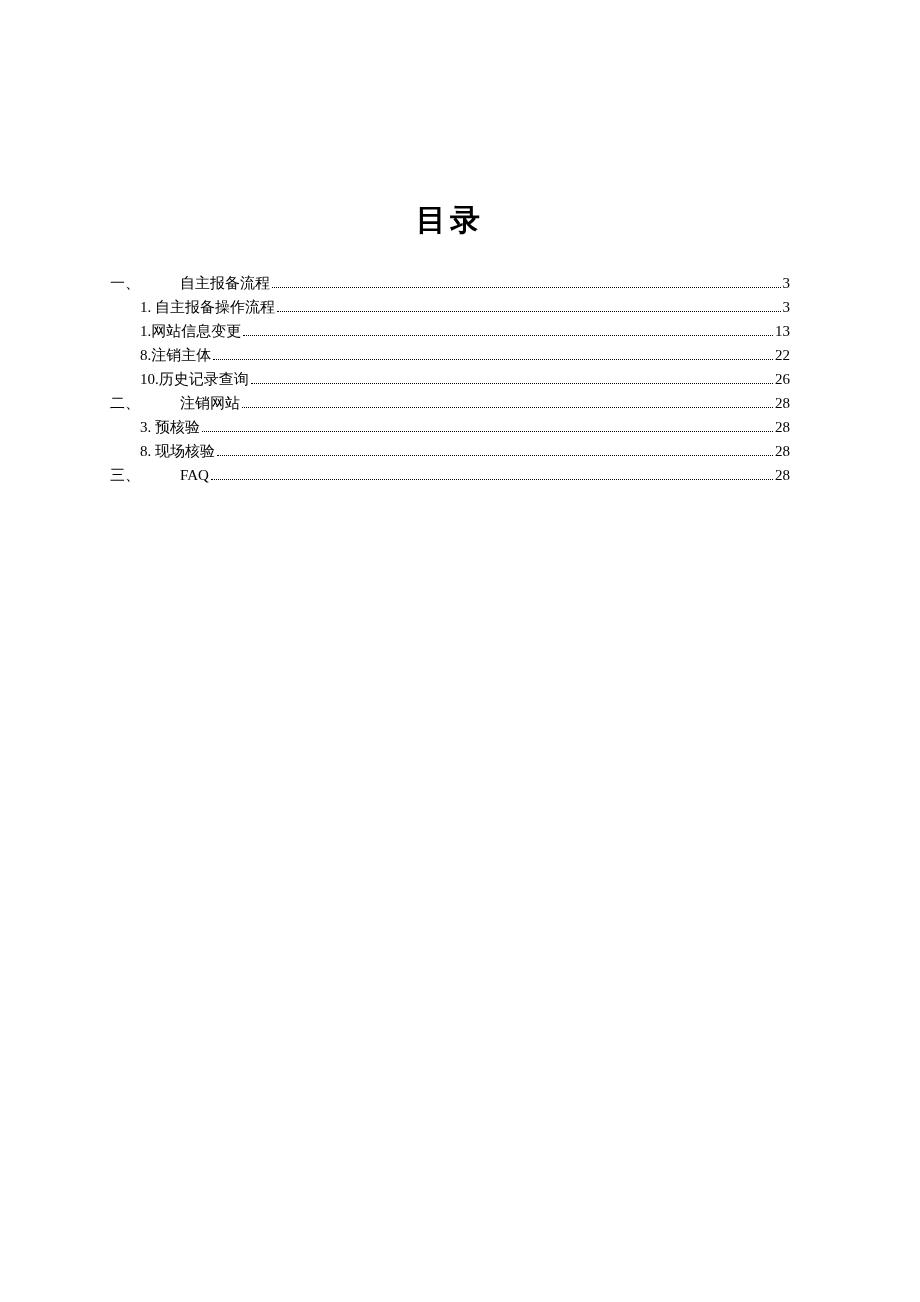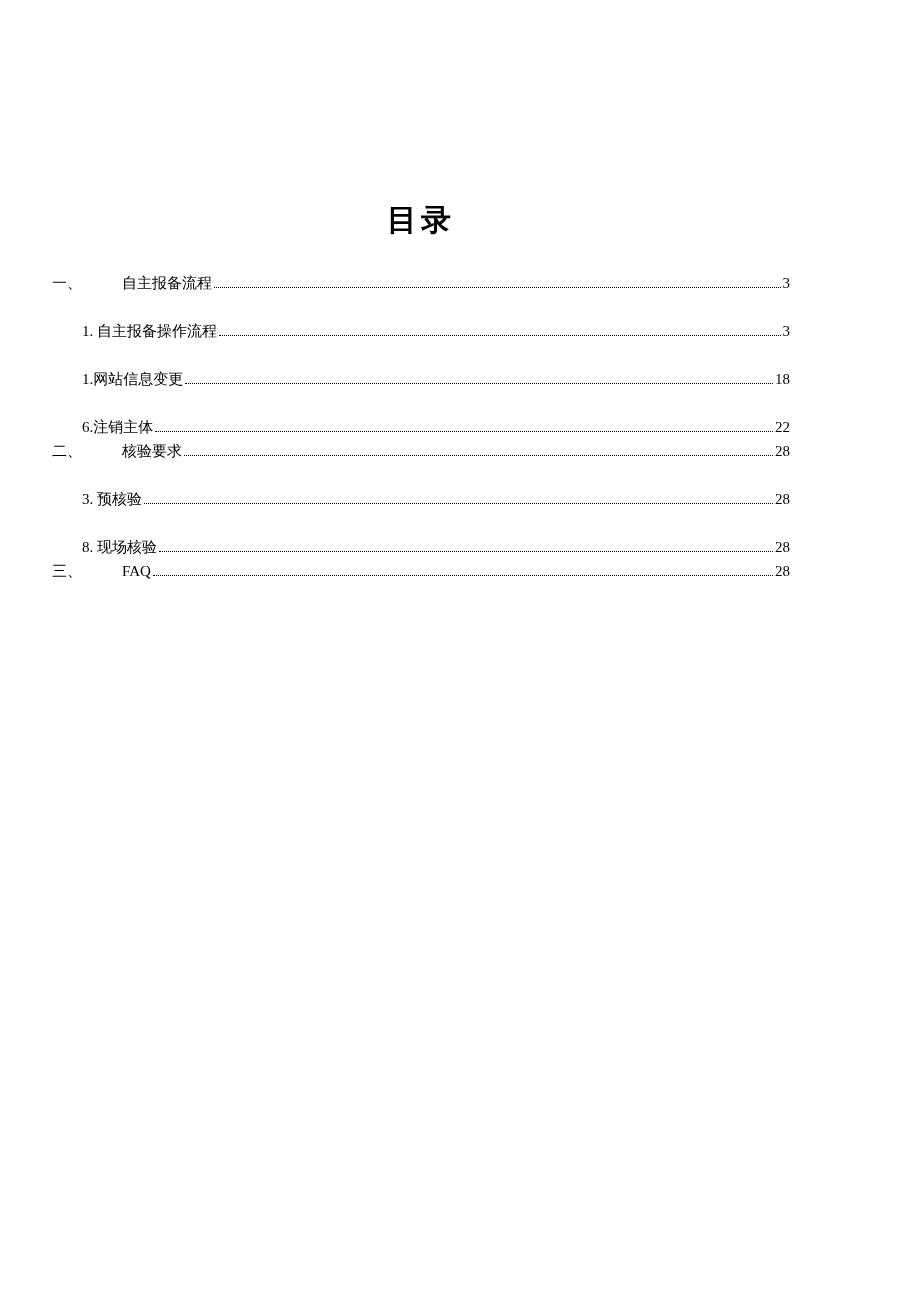--- a/index.html
+++ b/index.html
@@ -9,42 +9,41 @@
     }
     body {
       width: 920px;
       height: 1302px;
       background: #ffffff;
       font-family: "SimSun", "宋体", serif;
       color: #000000;
       position: relative;
     }
     .page {
-      padding: 200px 130px 0 52px;
+      padding: 200px 130px 0 110px;
     }
     .toc-title {
       text-align: center;
       font-size: 30px;
       font-family: "SimSun", "宋体", serif;
       margin-bottom: 30px;
       letter-spacing: 4px;
     }
     .toc-entry {
       display: flex;
       align-items: baseline;
       font-size: 15px;
       line-height: 24px;
       white-space: nowrap;
     }
     .toc-entry.level-section {
       margin-left: 0;
     }
     .toc-entry.level-sub {
       margin-left: 30px;
-      margin-top: 24px;
     }
     .toc-section-num {
       display: inline-block;
       width: 70px;
       flex-shrink: 0;
     }
     .toc-label {
       flex-shrink: 0;
     }
     .toc-dots {
@@ -70,30 +69,35 @@
         <span class="toc-page">3</span>
       </div>
       <div class="toc-entry level-sub">
         <span class="toc-label">1. 自主报备操作流程</span>
         <span class="toc-dots"></span>
         <span class="toc-page">3</span>
       </div>
       <div class="toc-entry level-sub">
         <span class="toc-label">1.网站信息变更</span>
         <span class="toc-dots"></span>
-        <span class="toc-page">18</span>
+        <span class="toc-page">13</span>
       </div>
       <div class="toc-entry level-sub">
-        <span class="toc-label">6.注销主体</span>
+        <span class="toc-label">8.注销主体</span>
         <span class="toc-dots"></span>
         <span class="toc-page">22</span>
       </div>
+      <div class="toc-entry level-sub">
+        <span class="toc-label">10.历史记录查询</span>
+        <span class="toc-dots"></span>
+        <span class="toc-page">26</span>
+      </div>
       <div class="toc-entry level-section">
         <span class="toc-section-num">二、</span>
-        <span class="toc-label">核验要求</span>
+        <span class="toc-label">注销网站</span>
         <span class="toc-dots"></span>
         <span class="toc-page">28</span>
       </div>
       <div class="toc-entry level-sub">
         <span class="toc-label">3. 预核验</span>
         <span class="toc-dots"></span>
         <span class="toc-page">28</span>
       </div>
       <div class="toc-entry level-sub">
         <span class="toc-label">8. 现场核验</span>

